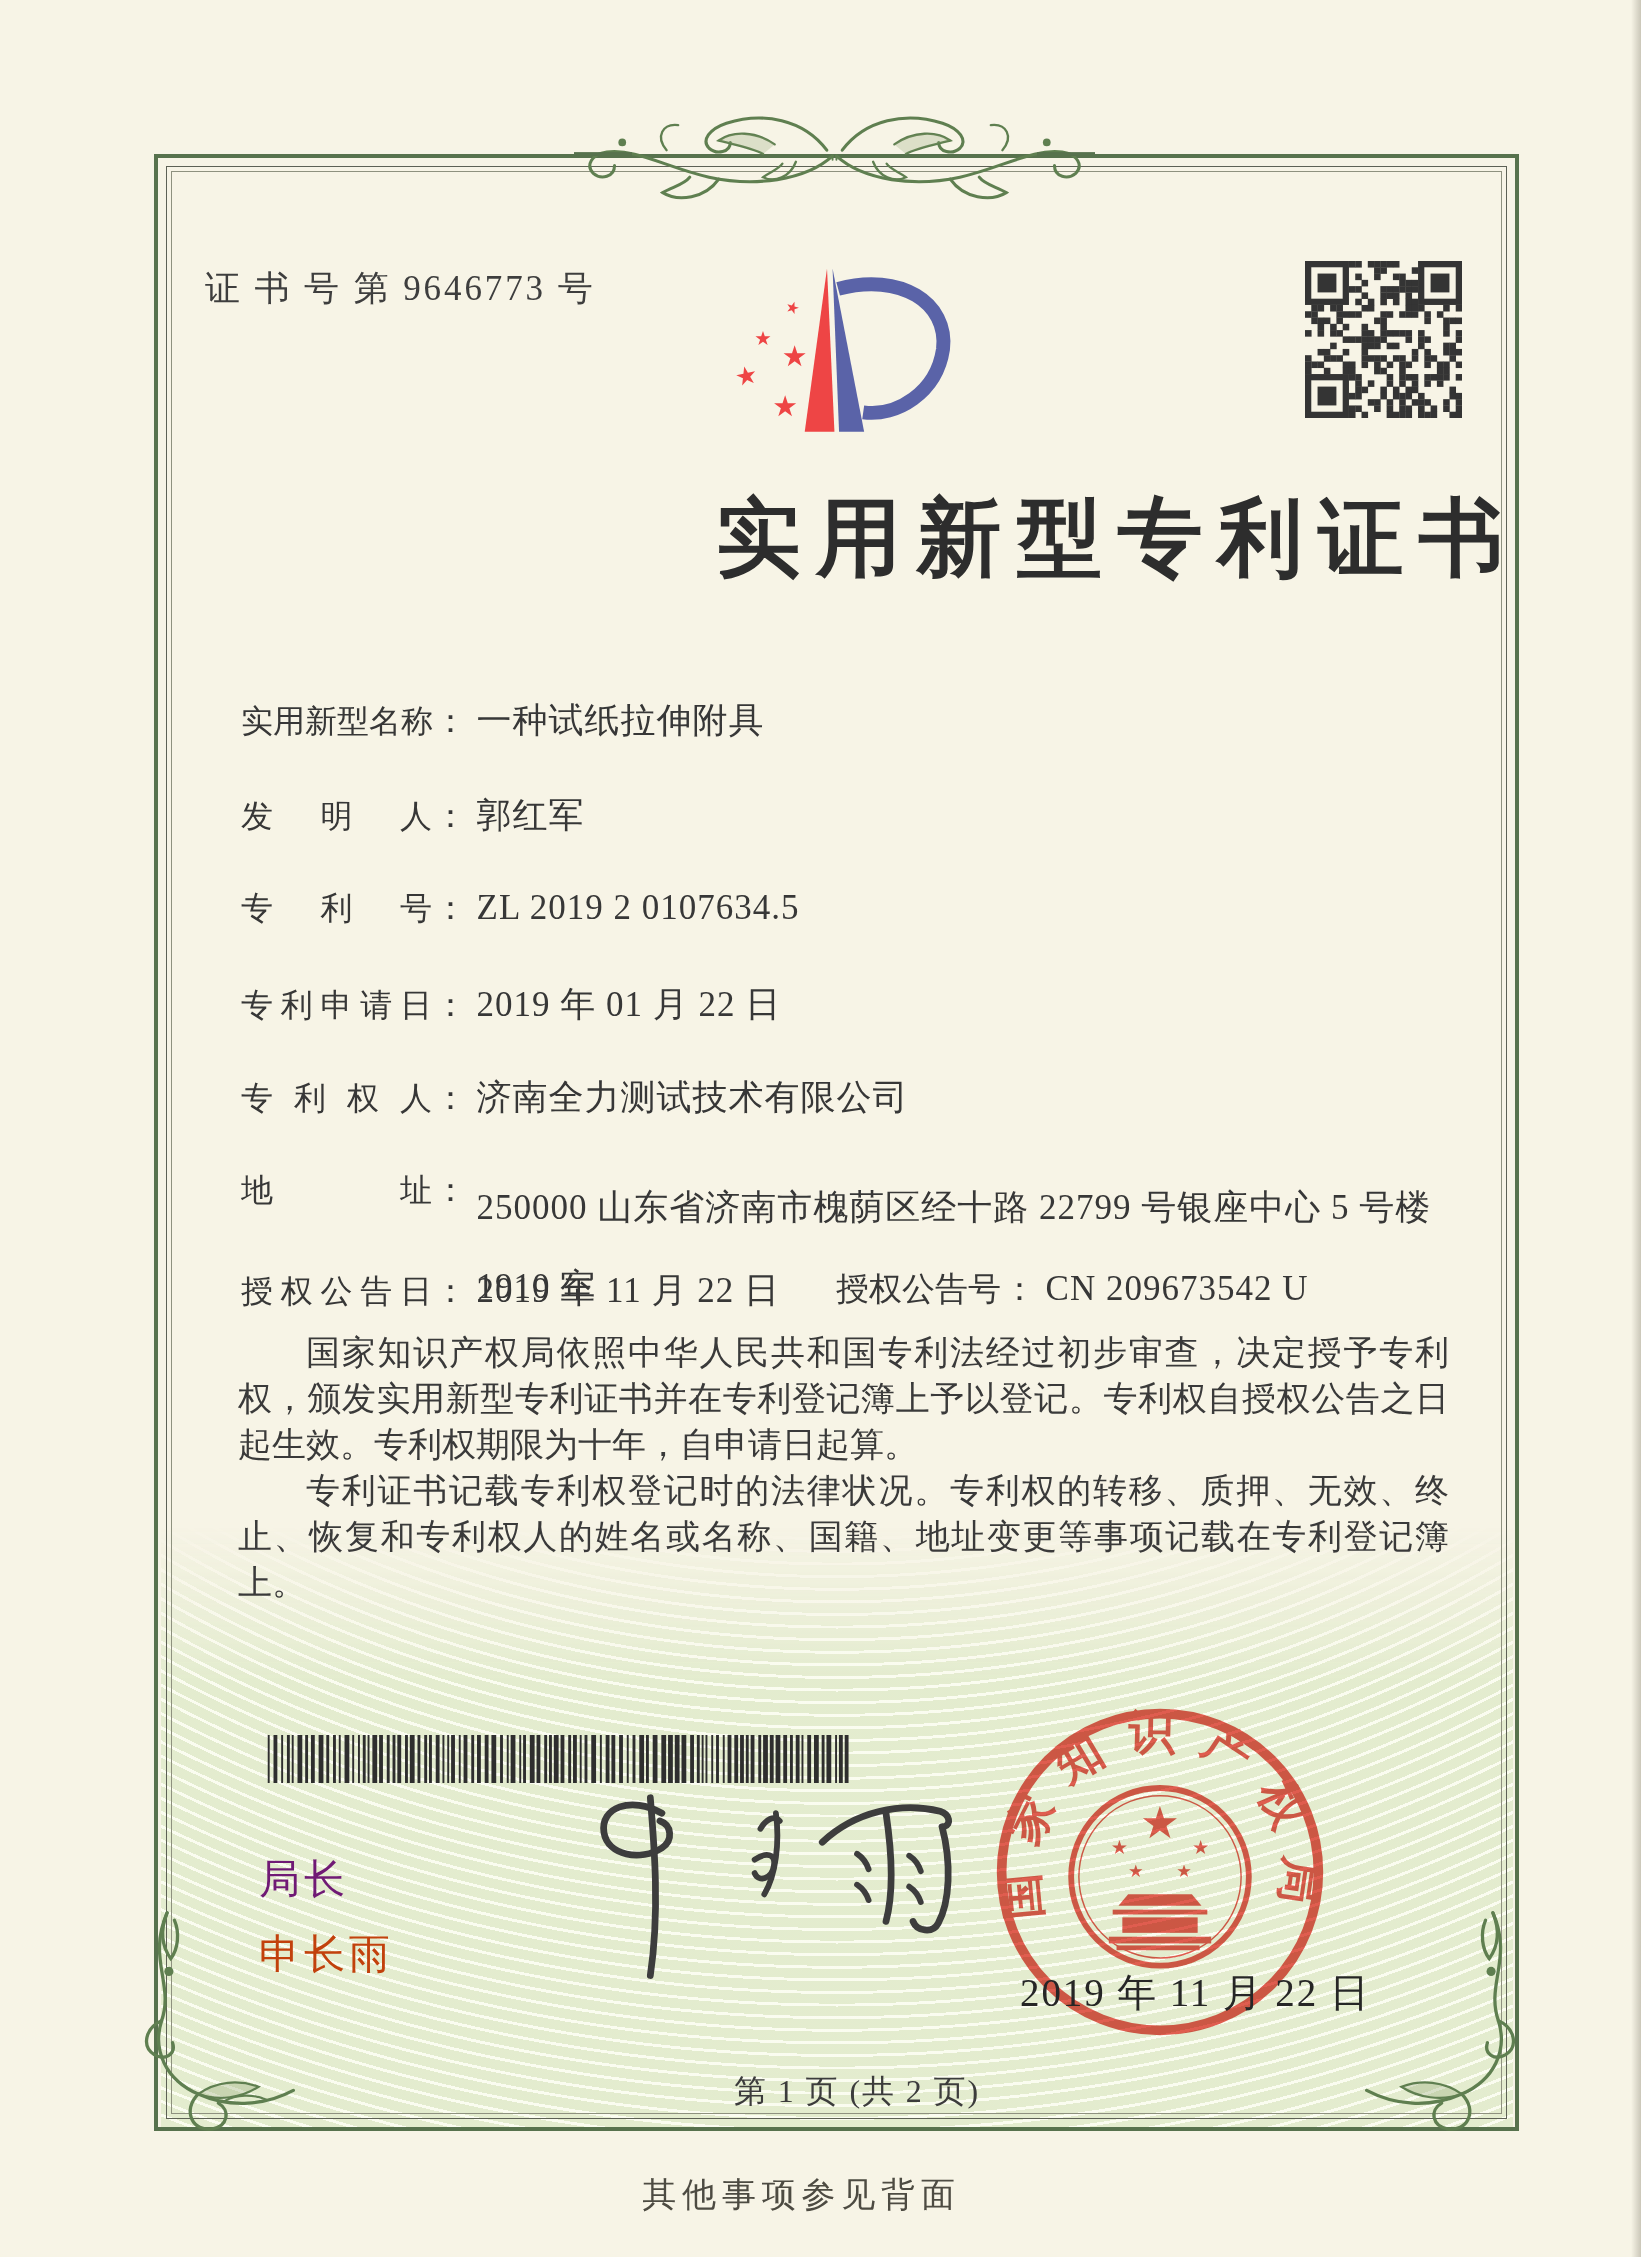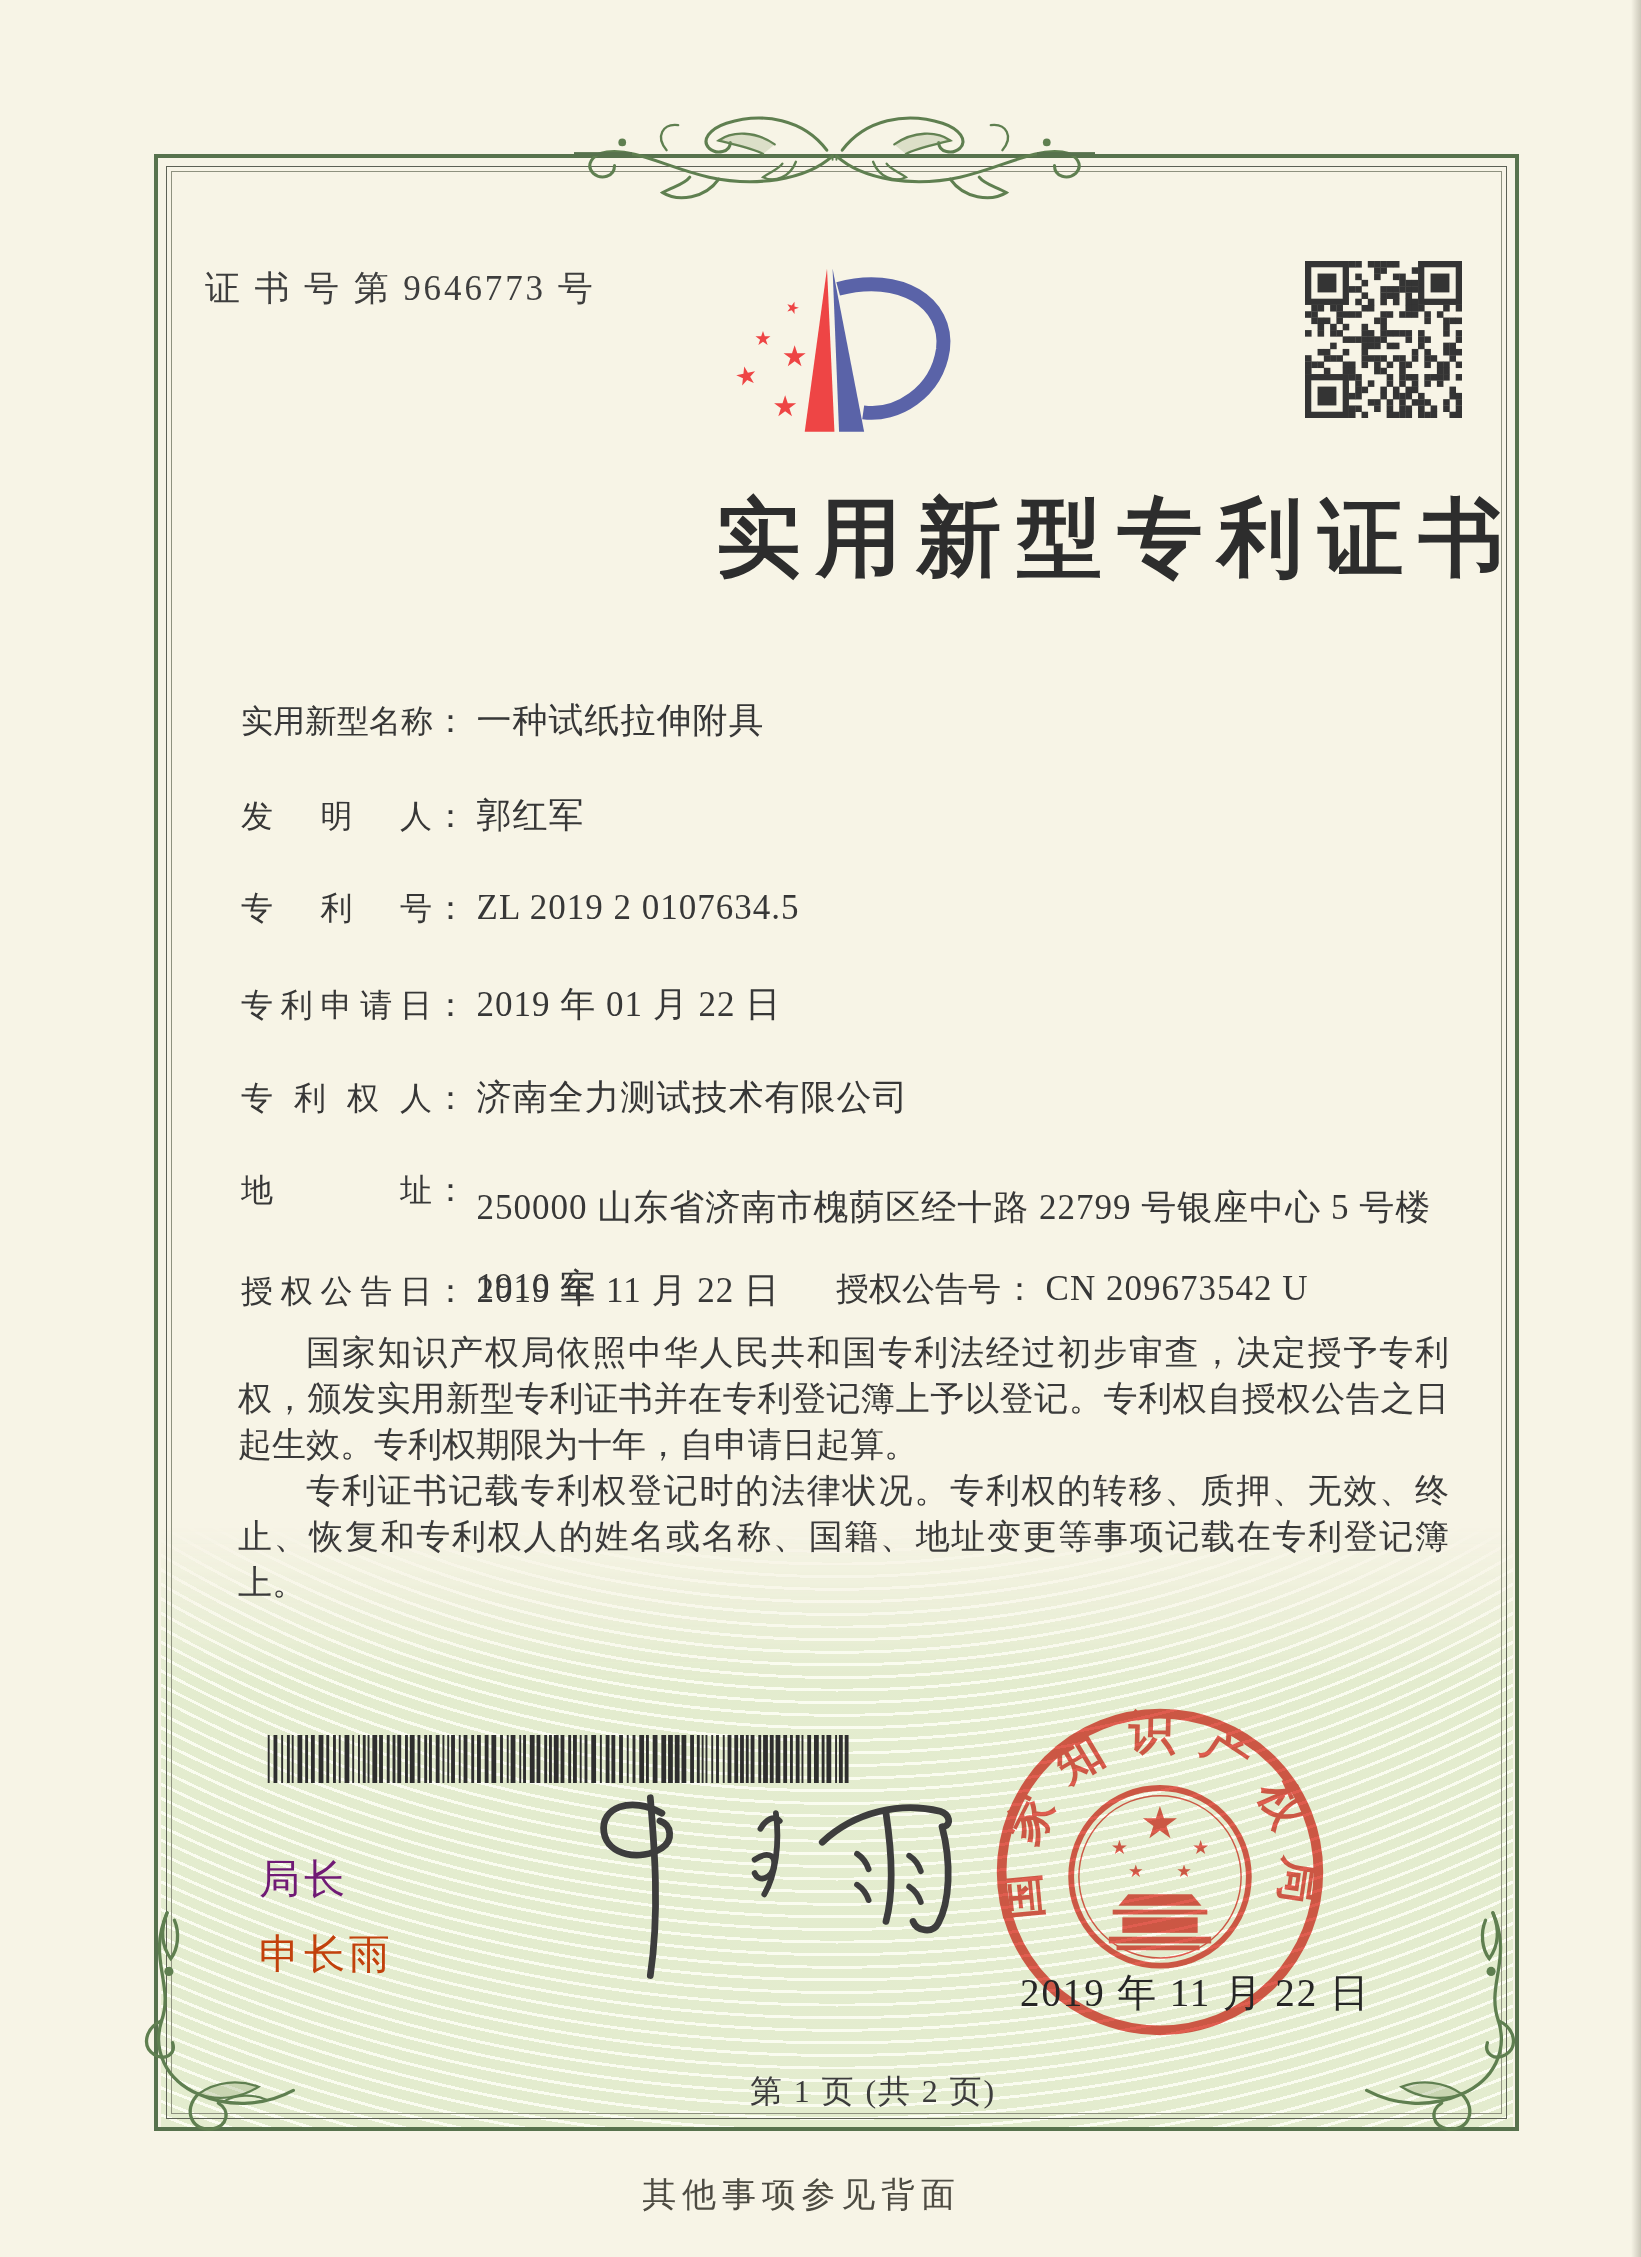--- a/index.html
+++ b/index.html
@@ -50,21 +50,21 @@
   #director-title{position:absolute;left:259px;top:1852px;font-size:41px;
     letter-spacing:3.9px;color:#701a75;z-index:4;}
   #director-name{position:absolute;left:259px;top:1927px;font-size:41px;
     letter-spacing:3.9px;color:#c2410c;z-index:4;}
   #signature{position:absolute;left:517px;top:1786px;width:483px;height:208px;z-index:4;}
   #seal{position:absolute;left:991px;top:1703px;width:338px;height:338px;z-index:4;
     mix-blend-mode:multiply;opacity:.93;}
   #seal-date{position:absolute;left:1020px;top:1966px;font-size:39px;letter-spacing:1.9px;
     color:#262626;z-index:5;white-space:nowrap;}
   #page-no{position:absolute;left:154px;top:2070px;width:1406px;text-align:center;
-    font-size:32px;letter-spacing:1.9px;color:#3c3c3c;z-index:5;padding-left:16px;}
+    font-size:32px;letter-spacing:1.9px;color:#3c3c3c;z-index:5;}
   #back-note{position:absolute;left:0;top:2172px;width:1603px;text-align:center;
     font-size:34px;letter-spacing:5.8px;color:#4d4b42;z-index:3;}
   
   #dragons{position:absolute;left:574px;top:92px;width:521px;height:126px;z-index:3;}
   #corner-left{position:absolute;left:114px;top:1904px;width:183px;height:241px;z-index:3;}
   #corner-right{position:absolute;left:1363px;top:1904px;width:183px;height:241px;z-index:3;}
   #scan-edge{position:absolute;right:0;top:0;width:9.7px;height:100%;z-index:6;
     background:linear-gradient(to left,rgba(120,115,100,.35),rgba(120,115,100,0));}
 </style>
 </head>

